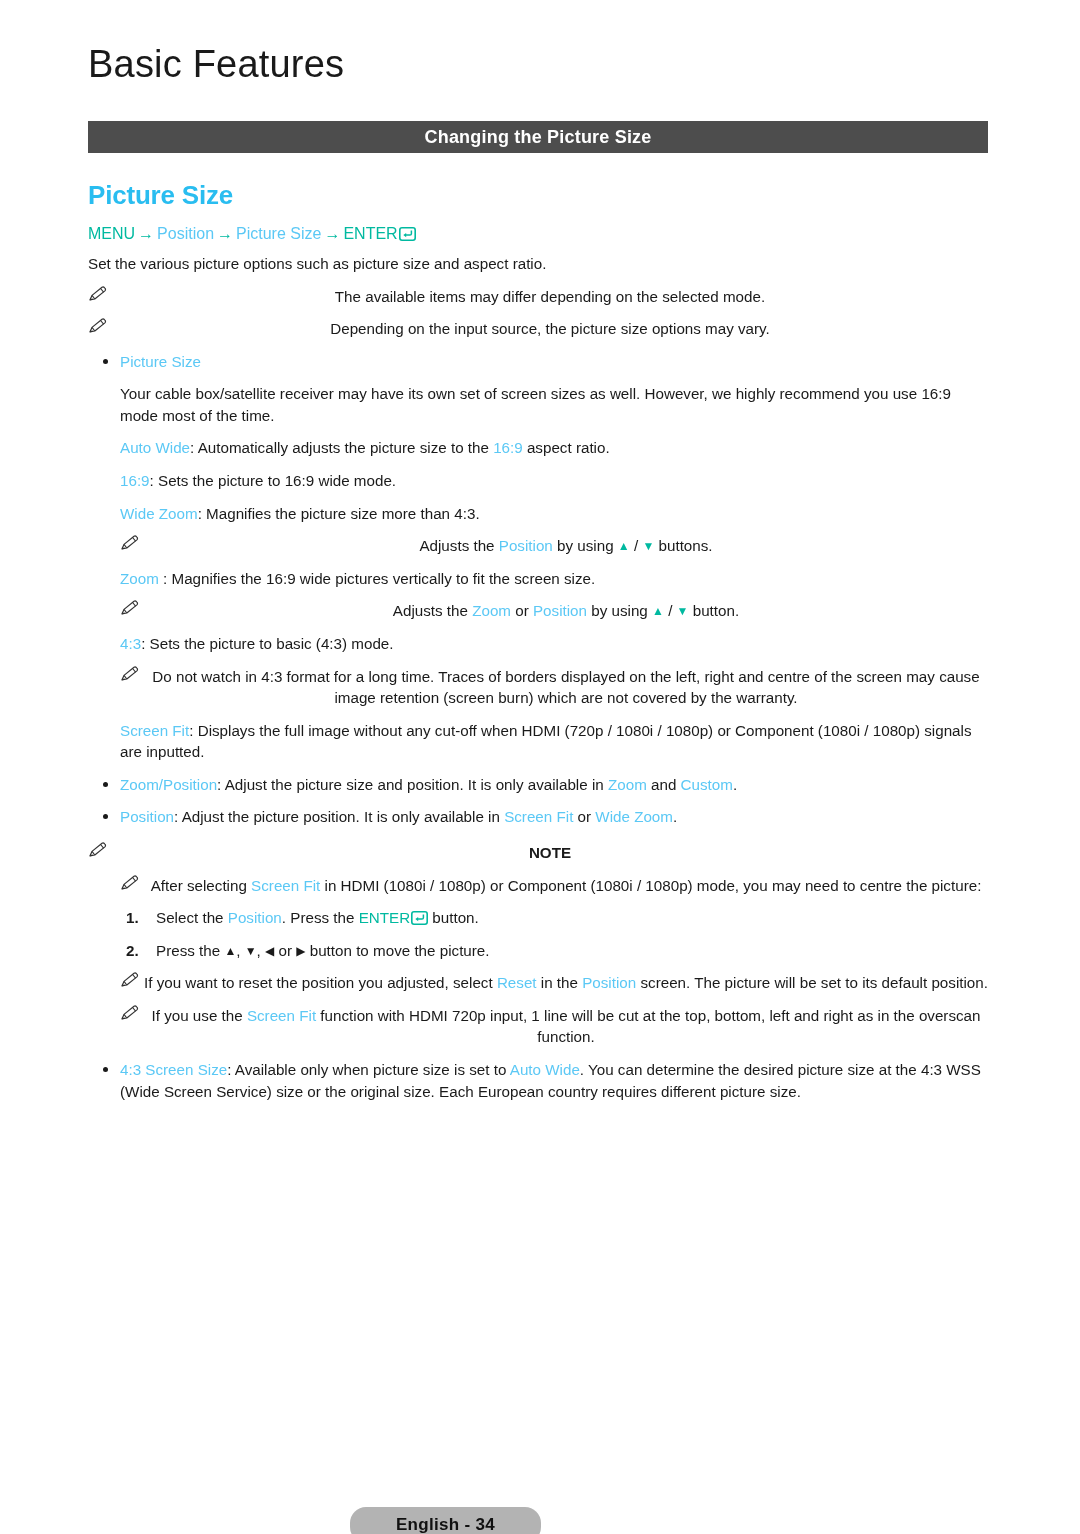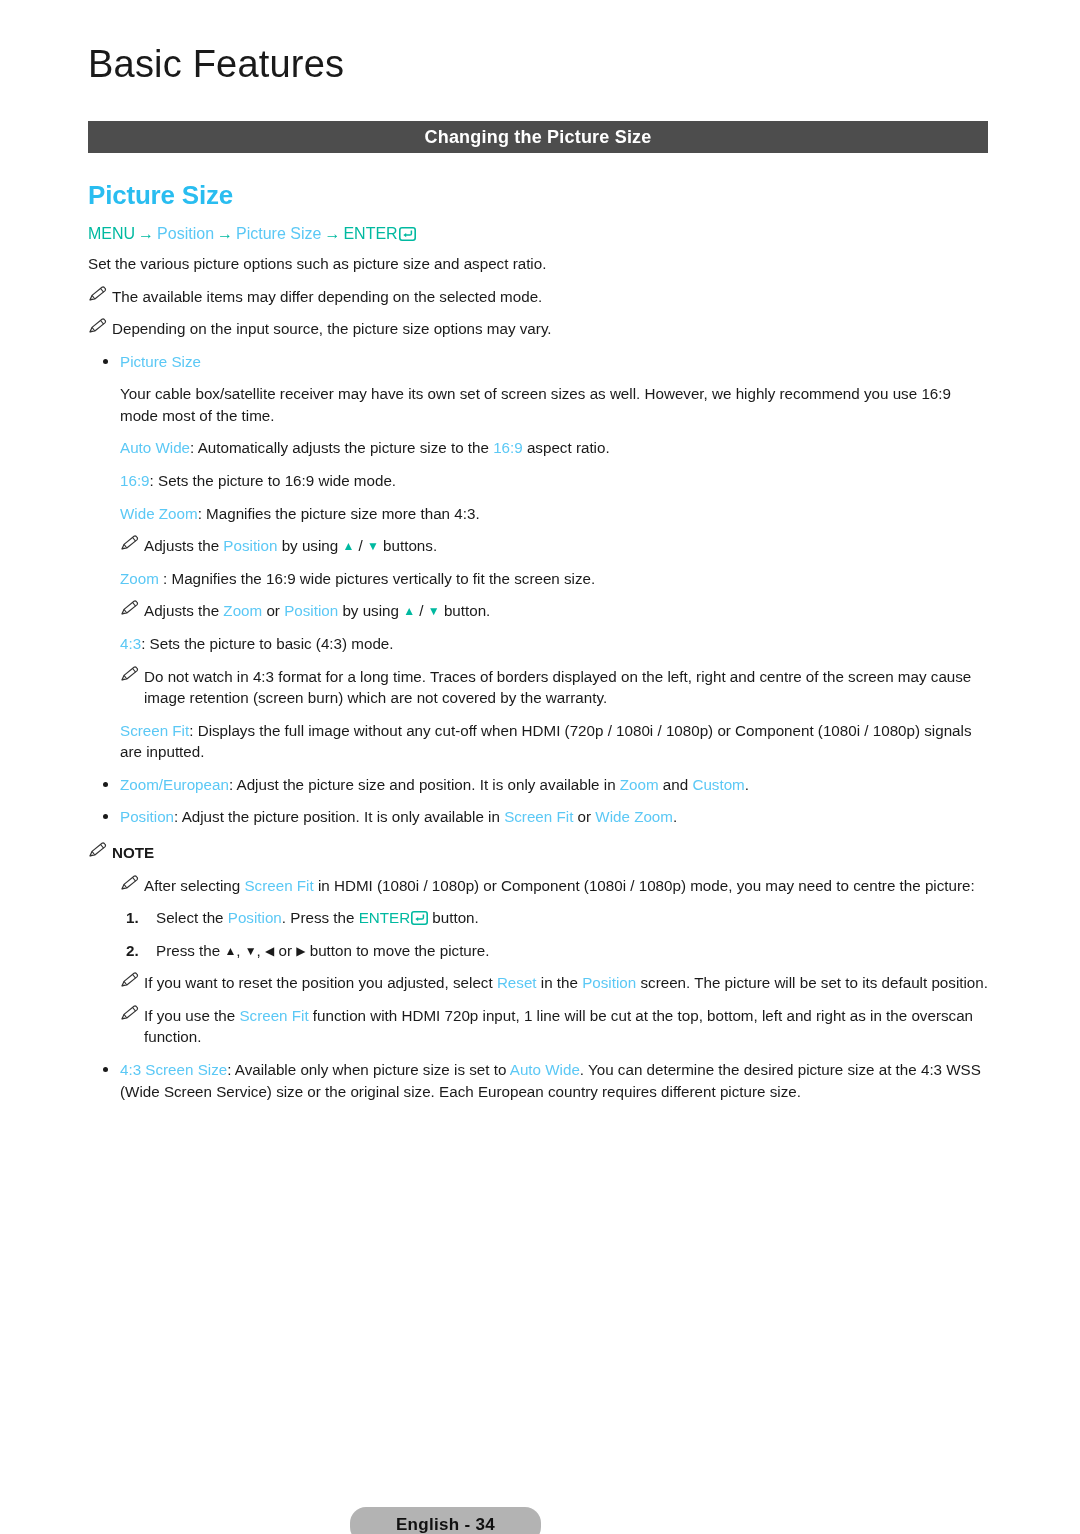--- a/index.html
+++ b/index.html
@@ -63,20 +63,21 @@
   .menu-path .arr { color: #00b9a0; padding: 0 3px; }
 
   .para-l1 { margin: 8px 0 0 88px; width: 900px; }
   .para-l2 { margin: 11px 0 0 120px; width: 868px; }
 
   
   .note-row {
     position: relative;
     margin-top: 11px;
     padding-left: 24px;
+    text-align: center;
   }
   .note-l1 { margin-left: 88px; width: 900px; }
   .note-l2 { margin-left: 120px; width: 868px; }
   .note-l2b { margin-left: 120px; width: 868px; }
   .pencil {
     position: absolute; left: 0; top: -1px;
     width: 19px; height: 17px;
     display: inline-block;
   }
   .pencil svg { display: block; }
@@ -253,21 +254,21 @@
           </svg>
         </span><span>Do not watch in 4:3 format for a long time. Traces of borders displayed on the left, right and centre of the screen may cause image retention (screen burn) which are not covered by the warranty.</span>
     </div>
 
     <div class="row para-l2">
       <span class="cy">Screen Fit</span><span>: Displays the full image without any cut-off when HDMI (720p / 1080i / 1080p) or Component (1080i / 1080p) signals are inputted.</span>
     </div>
 
 
     <div class="row bullet-row">
-      <span class="cy">Zoom/European</span><span>: Adjust the picture size and position. It is only available in </span><span class="cy">Zoom</span><span> and </span><span class="cy">Custom</span><span>.</span>
+      <span class="cy">Zoom/Position</span><span>: Adjust the picture size and position. It is only available in </span><span class="cy">Zoom</span><span> and </span><span class="cy">Custom</span><span>.</span>
     </div>
 
     <div class="row bullet-row">
       <span class="cy">Position</span><span>: Adjust the picture position. It is only available in </span><span class="cy">Screen Fit</span><span> or </span><span class="cy">Wide Zoom</span><span>.</span>
     </div>
 
     <div class="row note-row note-l1" style="margin-top:14px;font-weight:bold;">
       <span class="pencil">
           <svg viewBox="0 0 19 17" width="19" height="17">
             <path d="M2.0 14.8 L4.0 10.4 L14.0 2.3 a1.7 1.7 0 0 1 2.3 0.2 l0.8 1.0 a1.7 1.7 0 0 1 -0.2 2.4 L6.8 14.0 Z" fill="#ffffff" stroke="#333333" stroke-width="1.2" stroke-linejoin="round"></path>

